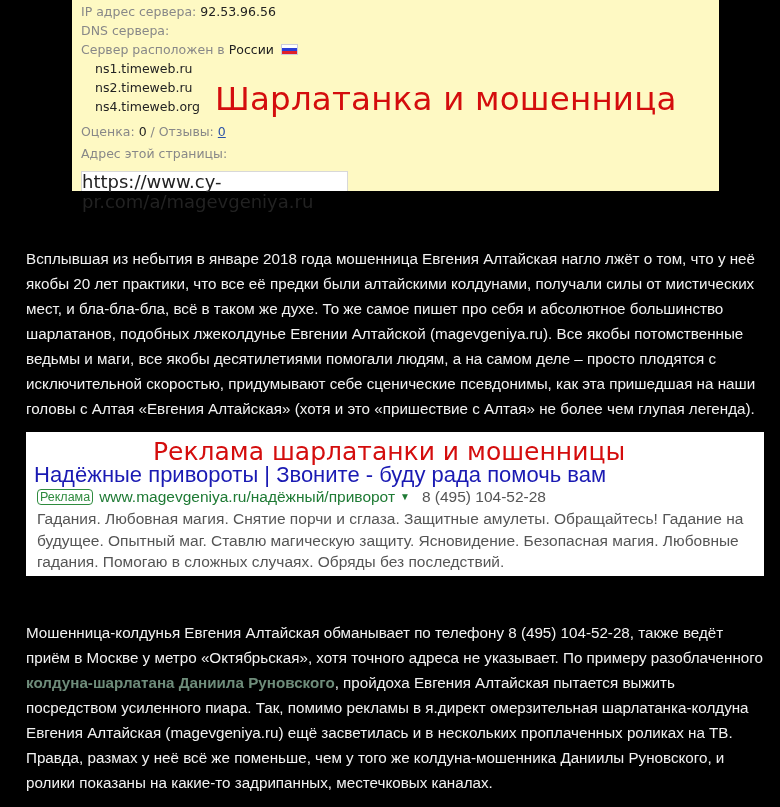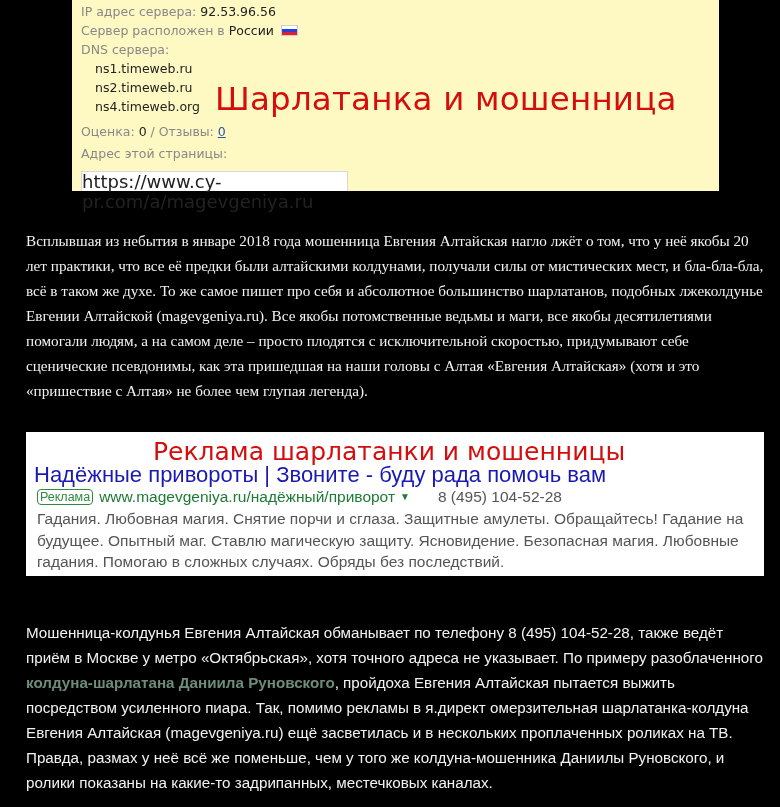--- a/index.html
+++ b/index.html
@@ -31,21 +31,21 @@
     .shot1 .stamp {
       position: absolute; left: 143px; top: 54px; font-size: 32.5px; color: #d40d0d;
       font-family: "DejaVu Sans", sans-serif; white-space: nowrap; letter-spacing: 0.2px; margin-top: 26px;
     }
 
     
     .para {
       position: absolute; left: 26px; width: 740px;
       font-size: 15.2px; line-height: 25px; color: #f2f2f2;
     }
-    .p1 { top: 228px; font-family: Liberation Serif, serif; }
+    .p1 { top: 246px; }
     .p2 { top: 620px; }
     .para a { color: #6e8c7a; font-weight: bold; text-decoration: none; }
 
     
     .shot2 {
       position: absolute; left: 26px; top: 432px; width: 738px; height: 144px;
       background: #fff; font-family: "Liberation Sans", sans-serif;
     }
     .shot2 .stamp2 {
       position: absolute; left: 84px; top: 5px; font-size: 25px; color: #d40d0d;
@@ -56,39 +56,39 @@
     }
     .shot2 .urlrow {
       position: absolute; left: 11px; top: 55px; font-size: 15.5px; white-space: nowrap; height: 20px; line-height: 20px;
     }
     .shot2 .badge {
       display: inline-block; border: 1.5px solid #2e8b3e; border-radius: 4px; color: #2e8b3e;
       font-size: 12.5px; line-height: 14px; padding: 0 2px; vertical-align: 1px; margin-right: 6px;
     }
     .shot2 .green { color: #1e7a34; }
     .shot2 .tri { color: #1e7a34; font-size: 10px; margin: 0 12px 0 5px; vertical-align: 2px; }
-    .shot2 .phone { color: #555; margin-left: 16px; }
+    .shot2 .phone { color: #555; }
     .shot2 .desc {
       position: absolute; left: 11px; top: 76px; width: 720px; font-size: 15.5px; line-height: 21.5px; color: #555;
     }
   </style>
 </head>
 <body>
 
 <div class="shot1">
   <div class="row">
     <span>IP адрес сервера:</span>
     <span class="val">92.53.96.56</span>
   </div>
+  <div class="row">DNS сервера:</div>
   <div class="row">
     <span>Сервер расположен в</span>
     <span class="val">России</span>
     <span class="flag"><i></i><i></i><i></i></span>
   </div>
-  <div class="row">DNS сервера:</div>
   <div class="ns">ns1.timeweb.ru</div>
   <div class="ns">ns2.timeweb.ru</div>
   <div class="ns">ns4.timeweb.org</div>
   <div class="gap"></div>
   <div class="row">
     <span>Оценка:</span>
     <span class="val">0</span>
     <span>/ Отзывы:</span>
     <span class="u">0</span>
   </div>

